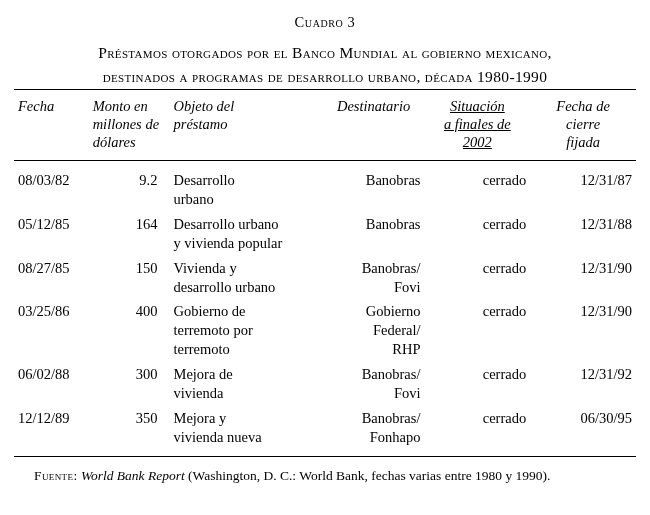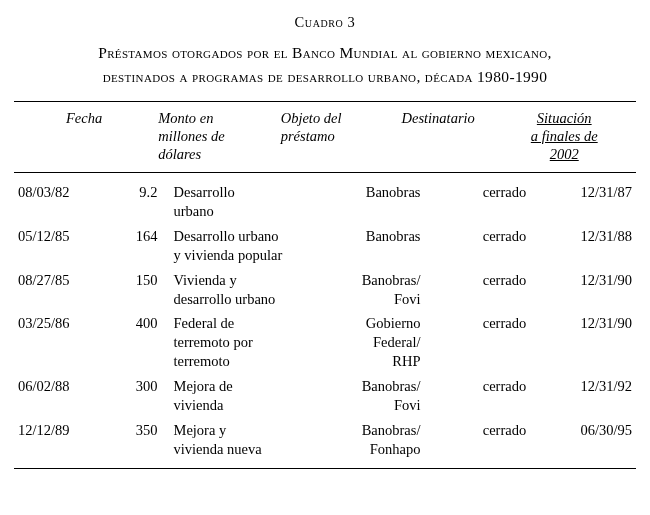--- a/index.html
+++ b/index.html
@@ -29,21 +29,20 @@
     margin-bottom: 10px;
   }
   .small-caps {
     font-variant: small-caps;
   }
   .title-block {
     text-align: center;
     font-size: 15.5px;
     line-height: 1.55;
     letter-spacing: 0.35px;
-    margin-bottom: 12px;
     padding: 0 8px;
   }
   .title-line {
     display: block;
     font-variant: small-caps;
   }
   table.data {
     width: 100%;
     border-collapse: collapse;
     font-size: 14.5px;
@@ -60,21 +59,20 @@
   thead th {
     font-style: italic;
     font-weight: normal;
     vertical-align: top;
     padding: 7px 4px 9px 4px;
     line-height: 1.25;
     text-align: left;
   }
   thead th .hdr-line {
     display: block;
-    margin-left: 48px;
   }
   tbody td {
     vertical-align: top;
     padding: 3px 4px 3px 4px;
     line-height: 1.3;
   }
   tbody tr.first-row td {
     padding-top: 10px;
   }
   tbody tr.last-row td {
@@ -236,21 +234,21 @@
       </tr>
 
       <tr>
         <td class="col-fecha">
           <span class="cell-line">03/25/86</span>
         </td>
         <td class="col-monto">
           <span class="cell-line">400</span>
         </td>
         <td class="col-objeto">
-          <span class="cell-line">Federal de</span>
+          <span class="cell-line">Gobierno de</span>
           <span class="cell-line">terremoto por</span>
           <span class="cell-line">terremoto</span>
         </td>
         <td class="col-dest">
           <span class="cell-line cell-indent-dest">Gobierno</span>
           <span class="cell-line cell-indent-dest">Federal/</span>
           <span class="cell-line cell-indent-dest smallcaps-inline">RHP</span>
         </td>
         <td class="col-sit">
           <span class="cell-line cell-indent-sit">cerrado</span>
@@ -304,14 +302,19 @@
         <td class="col-cierre">
           <span class="cell-line cell-indent-cie">06/30/95</span>
         </td>
       </tr>
 
     </tbody>
   </table>
 
   <hr class="rule-bottom">
 
+  <div class="source">
+    <span class="fuente-word">Fuente:</span>
+    <span class="italic">World Bank Report</span>
+    <span>(Washington, D. C.: World Bank, fechas varias entre 1980 y 1990).</span>
+  </div>
 
 </div>
 
 </body></html>

